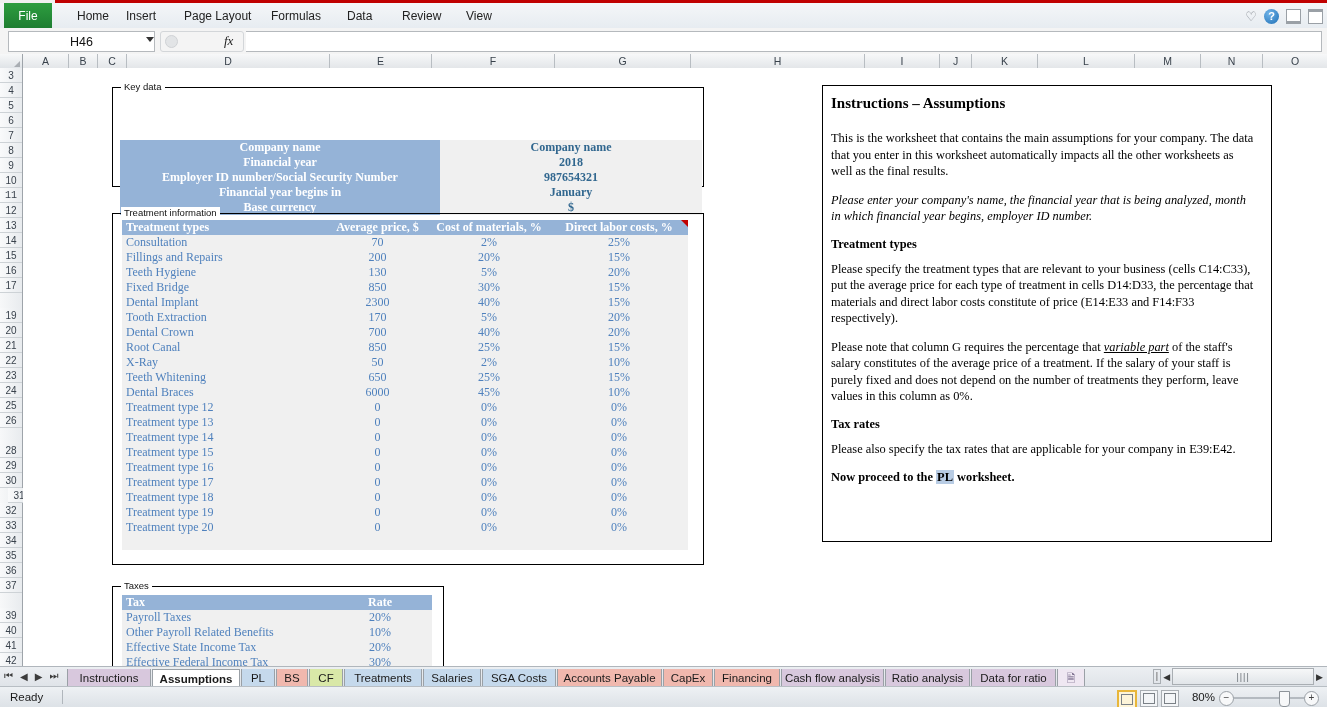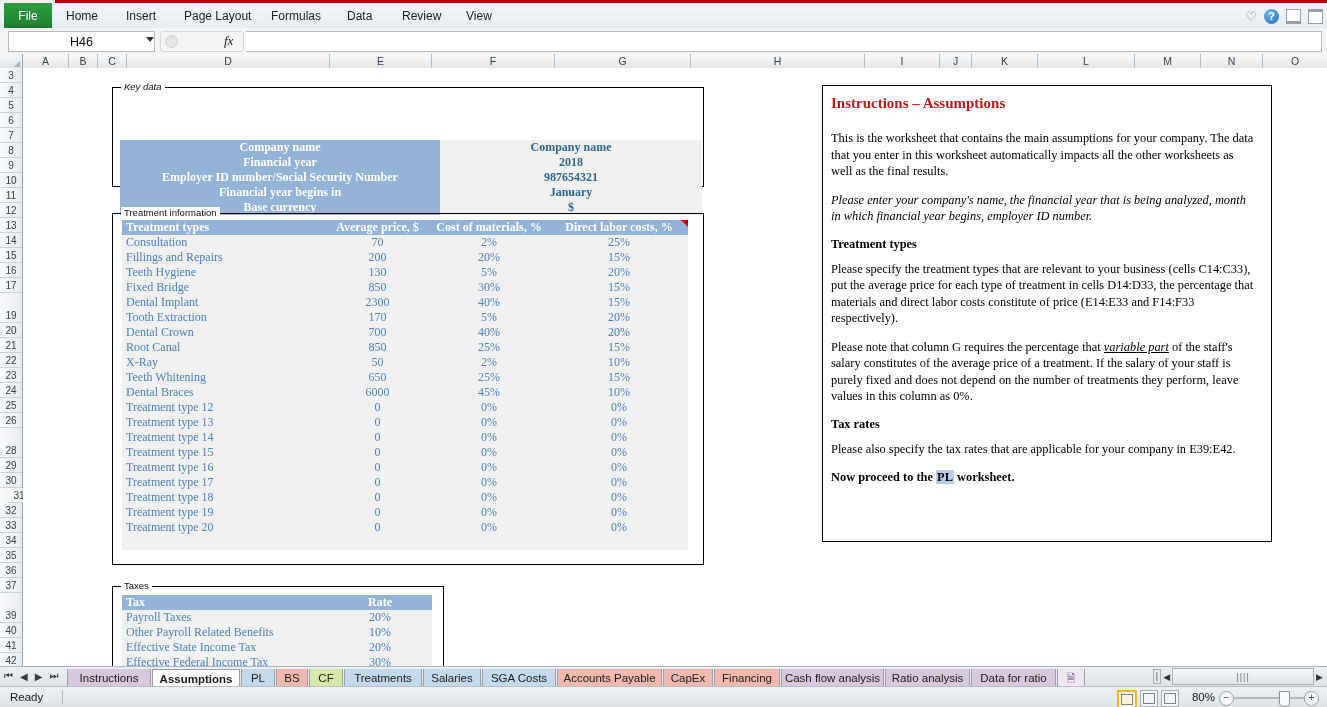--- a/index.html
+++ b/index.html
@@ -91,21 +91,21 @@
   .tbody td{background:#f0f0f0;color:#4f81bd;font-weight:normal;}
   .t-l{text-align:left;}
   .t-c{text-align:center;}
   .cmt-flag{position:absolute;width:0;height:0;border-top:7px solid #c00000;
             border-left:7px solid transparent;}
 
   
   .instr{position:absolute;border:1px solid #000;background:#fff;
          font-family:"Liberation Serif",serif;}
   .instr-inner{padding:9px 14px 0 8px;}
-  .i-title{color:#b91c1c;font-weight:bold;font-size:15px;margin:0 0 18px 0;
+  .i-title{color:#000000;font-weight:bold;font-size:15px;margin:0 0 18px 0;
            font-family:"Liberation Serif",serif;}
   .i-p{font-size:12.4px;color:#000;line-height:16.5px;margin:0 0 12px 0;}
   .i-p.ital{font-style:italic;}
   .i-h{font-size:12.4px;color:#000;font-weight:bold;margin:0 0 9px 0;}
   .i-p u{text-decoration:underline;font-style:italic;}
   .hl{background:#b8cce4;padding:0 1px;}
 
   
   .tabbar{position:absolute;left:0;top:666px;width:1327px;height:20px;
           background:linear-gradient(#eceff2,#dfe3e8);border-top:1px solid #b0b6bc;}
@@ -143,21 +143,21 @@
 <body>
 
 <div class="app">
 
   <div class="topstrip">
     <div class="topstrip-left"></div>
   </div>
 
   <div class="ribbon">
     <div class="filetab">File</div>
-    <div class="rtab" style="left:57px">Home</div>
+    <div class="rtab" style="left:68px">Home</div>
     <div class="rtab" style="left:117px">Insert</div>
     <div class="rtab" style="left:175px">Page Layout</div>
     <div class="rtab" style="left:262px">Formulas</div>
     <div class="rtab" style="left:338px">Data</div>
     <div class="rtab" style="left:393px">Review</div>
     <div class="rtab" style="left:457px">View</div>
     <div class="ribbon-right">
       <span class="icn-heart">♡</span>
       <span class="icn-help">?</span>
       <span class="icn-min"></span>
@@ -195,21 +195,21 @@
 
   <div class="rowhdr" id="rowhdr">
       <div class="rh" style="top: 0px;">3</div>
       <div class="rh" style="top: 15px;">4</div>
       <div class="rh" style="top: 30px;">5</div>
       <div class="rh" style="top: 45px;">6</div>
       <div class="rh" style="top: 60px;">7</div>
       <div class="rh" style="top: 75px;">8</div>
       <div class="rh" style="top: 90px;">9</div>
       <div class="rh" style="top: 105px;">10</div>
-      <div class="rh" style="top: 120px;">11</div>
+      <div class="rh" style="top: 120px; font-family: Liberation Mono, monospace;">11</div>
       <div class="rh" style="top: 135px;">12</div>
       <div class="rh" style="top: 150px;">13</div>
       <div class="rh" style="top: 165px;">14</div>
       <div class="rh" style="top: 180px;">15</div>
       <div class="rh" style="top: 195px;">16</div>
       <div class="rh" style="top: 210px;">17</div>
       <div class="rh" style="top: 225px; margin-top: 19px;">18</div>
       <div class="rh" style="top: 240px;">19</div>
       <div class="rh" style="top: 255px;">20</div>
       <div class="rh" style="top: 270px;">21</div>
@@ -232,21 +232,21 @@
       <div class="rh" style="top: 555px; text-align: right;">38</div>
       <div class="rh" style="top: 540px;">39</div>
       <div class="rh" style="top: 555px;">40</div>
       <div class="rh" style="top: 570px;">41</div>
       <div class="rh" style="top: 585px;">42</div>
     </div>
 
   <div class="canvas">
 
     <div class="grpbox" style="left:89px;top:19px;width:590px;height:98px;"></div>
-    <div class="grplabel" style="left:98px;top:13px;font-style:italic;">Key data</div>
+    <div class="grplabel" style="left:98px;top:13px;">Key data</div>
 
     <div class="kd" style="left:97px;top:32px;margin-top:40px;">
       <div class="kd-left">
         <div>Company name</div>
         <div>Financial year</div>
         <div>Employer ID number/Social Security Number</div>
         <div>Financial year begins in</div>
         <div>Base currency</div>
       </div>
       <div class="kd-right">

